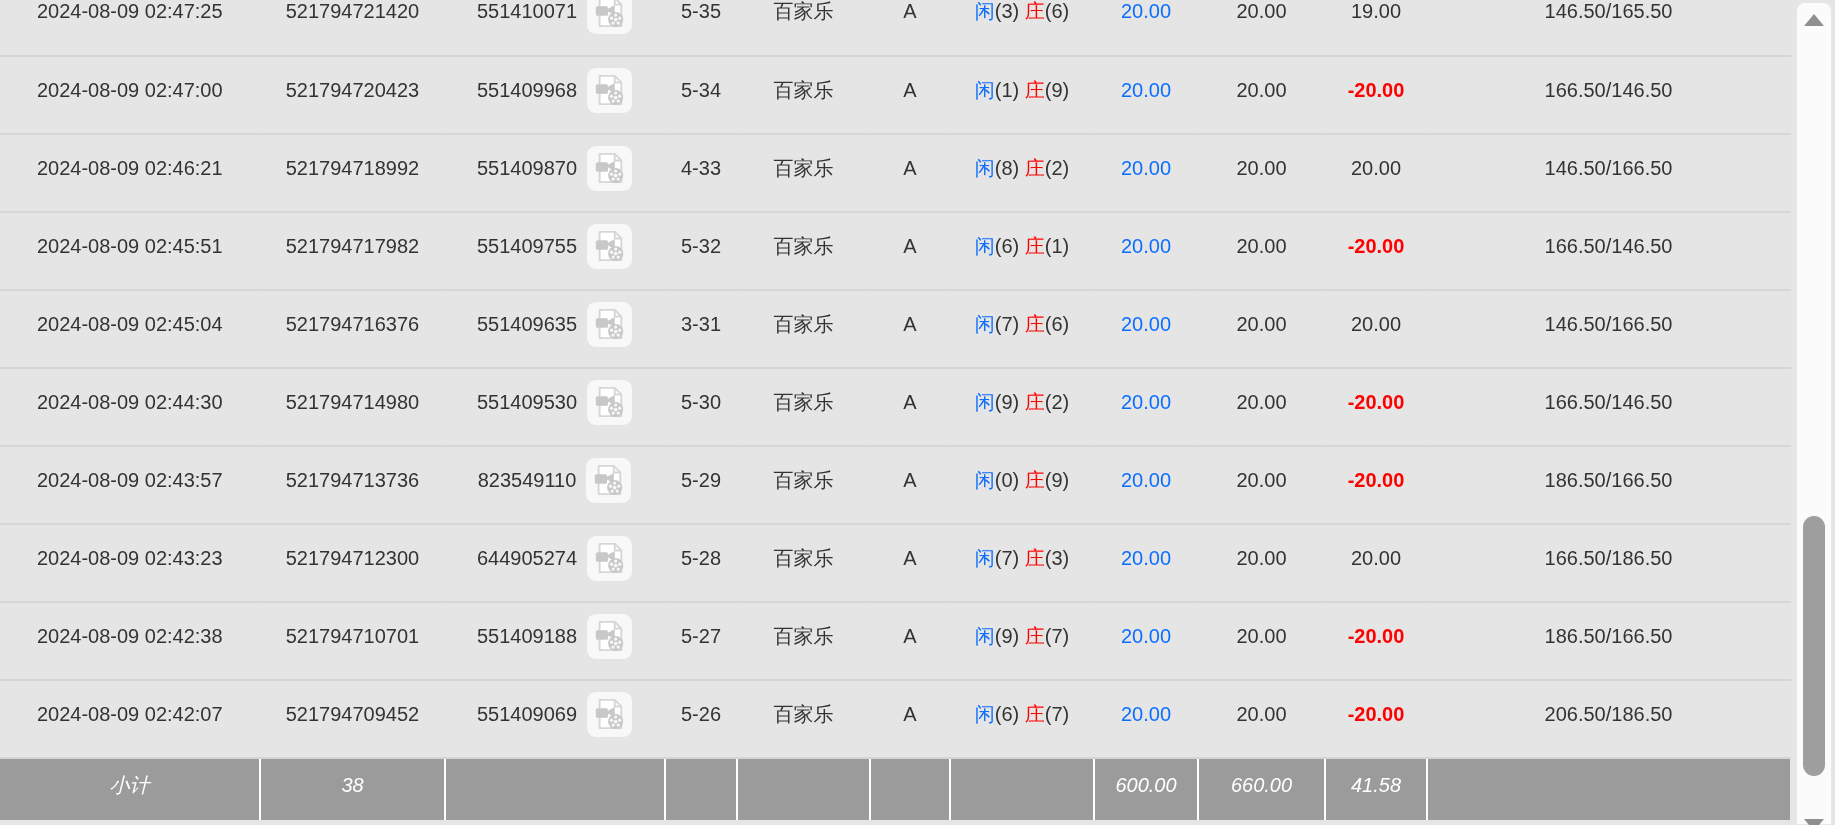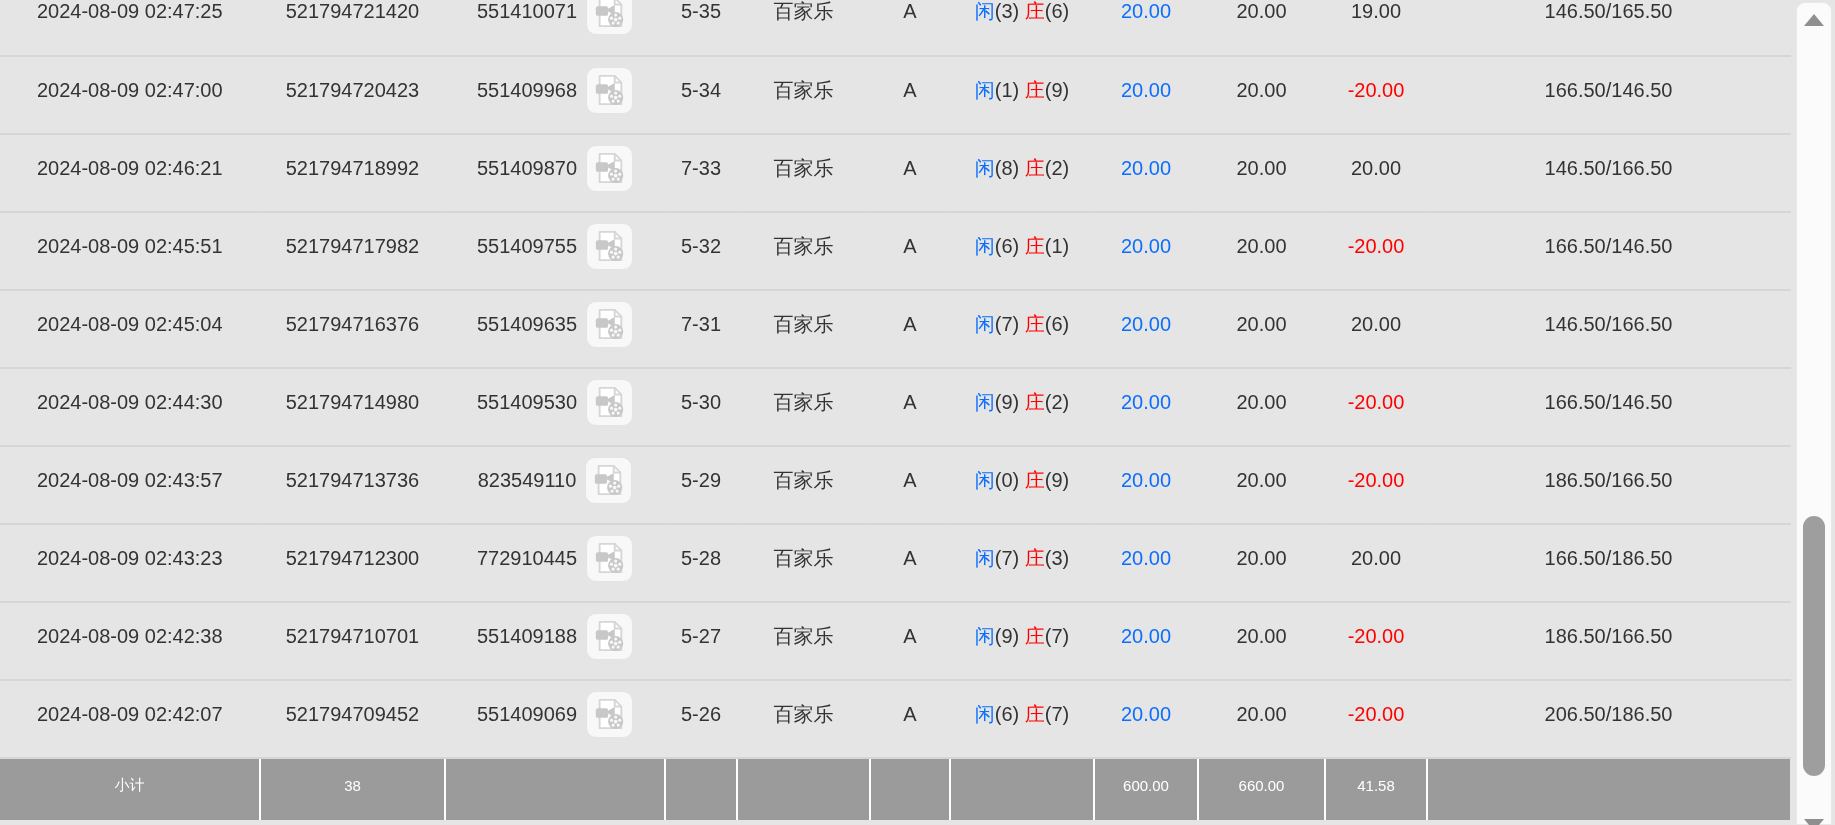--- a/index.html
+++ b/index.html
@@ -38,21 +38,21 @@
     text-align:center;
     vertical-align:middle;
     font-size:20px;
     padding:0 4px 10px 4px;
     border-right:1px solid var(--border-col);
     border-bottom:2px solid var(--border-row);
     white-space:nowrap;
     overflow:hidden;
   }
   .blue{color:var(--blue);}
-  .neg{color:var(--red);}
+  .neg{color:var(--red);font-weight:bold;}
   .player{color:var(--blue);}
   .banker{color:var(--red);}
   .gno{
     display:flex;
     align-items:center;
     justify-content:center;
     gap:9px;
   }
   .video-btn{
     display:inline-flex;
@@ -65,21 +65,22 @@
     padding:0;
     cursor:pointer;
   }
   tfoot td{
     background:var(--footer-bg);
     color:#ffffff;
     border-right:2px solid #ffffff;
     border-bottom:none;
     height:62px;
     padding-bottom:8px;
-    font-size:15px;
+    font-size:20px;
+    font-style:italic;
   }
   tfoot td:last-child{border-right:none;}
   
   .scrollbar{
     position:absolute;
     top:2px;
     right:3px;
     width:36px;
     height:823px;
     background:#fbfbfb;
@@ -213,21 +214,21 @@
     <circle cx="24" cy="26" r="2" fill="#f8f8f8"></circle>
     <circle cx="24" cy="21.3" r="1.7" fill="#f8f8f8"></circle>
     <circle cx="28.4" cy="24.5" r="1.7" fill="#f8f8f8"></circle>
     <circle cx="26.7" cy="29.7" r="1.7" fill="#f8f8f8"></circle>
     <circle cx="21.3" cy="29.7" r="1.7" fill="#f8f8f8"></circle>
     <circle cx="19.6" cy="24.5" r="1.7" fill="#f8f8f8"></circle>
   </svg>
               </button>
             </div>
           </td>
-          <td>7-33</td>
+          <td>4-33</td>
           <td>百家乐</td>
           <td>A</td>
           <td><span class="player">闲</span><span>(8)</span> <span class="banker">庄</span><span>(2)</span></td>
           <td class="blue">20.00</td>
           <td>20.00</td>
           <td>20.00</td>
           <td>146.50/166.50</td>
         </tr>
         <tr>
           <td>2024-08-09 02:45:51</td>
@@ -277,21 +278,21 @@
     <circle cx="24" cy="26" r="2" fill="#f8f8f8"></circle>
     <circle cx="24" cy="21.3" r="1.7" fill="#f8f8f8"></circle>
     <circle cx="28.4" cy="24.5" r="1.7" fill="#f8f8f8"></circle>
     <circle cx="26.7" cy="29.7" r="1.7" fill="#f8f8f8"></circle>
     <circle cx="21.3" cy="29.7" r="1.7" fill="#f8f8f8"></circle>
     <circle cx="19.6" cy="24.5" r="1.7" fill="#f8f8f8"></circle>
   </svg>
               </button>
             </div>
           </td>
-          <td>7-31</td>
+          <td>3-31</td>
           <td>百家乐</td>
           <td>A</td>
           <td><span class="player">闲</span><span>(7)</span> <span class="banker">庄</span><span>(6)</span></td>
           <td class="blue">20.00</td>
           <td>20.00</td>
           <td>20.00</td>
           <td>146.50/166.50</td>
         </tr>
         <tr>
           <td>2024-08-09 02:44:30</td>
@@ -355,21 +356,21 @@
           <td class="blue">20.00</td>
           <td>20.00</td>
           <td class="neg">-20.00</td>
           <td>186.50/166.50</td>
         </tr>
         <tr>
           <td>2024-08-09 02:43:23</td>
           <td>521794712300</td>
           <td>
             <div class="gno">
-              <span>772910445</span>
+              <span>644905274</span>
               <button class="video-btn">
                 <svg width="34" height="34" viewBox="0 0 36 36" aria-hidden="true">
     <path d="M7 3 h16 l7 7 v23 h-23 z" fill="#ffffff" stroke="#d6d6d6" stroke-width="2" stroke-linejoin="round"></path>
     <path d="M23 3 v7 h7" fill="none" stroke="#d6d6d6" stroke-width="2" stroke-linejoin="round"></path>
     <rect x="3" y="12" width="13" height="10" rx="2" fill="#c8c8c8"></rect>
     <path d="M15 15 l8 -4.5 v11 l-8 -4.5 z" fill="#c8c8c8"></path>
     <circle cx="24" cy="26" r="8" fill="#c8c8c8"></circle>
     <circle cx="24" cy="26" r="2" fill="#f8f8f8"></circle>
     <circle cx="24" cy="21.3" r="1.7" fill="#f8f8f8"></circle>
     <circle cx="28.4" cy="24.5" r="1.7" fill="#f8f8f8"></circle>

